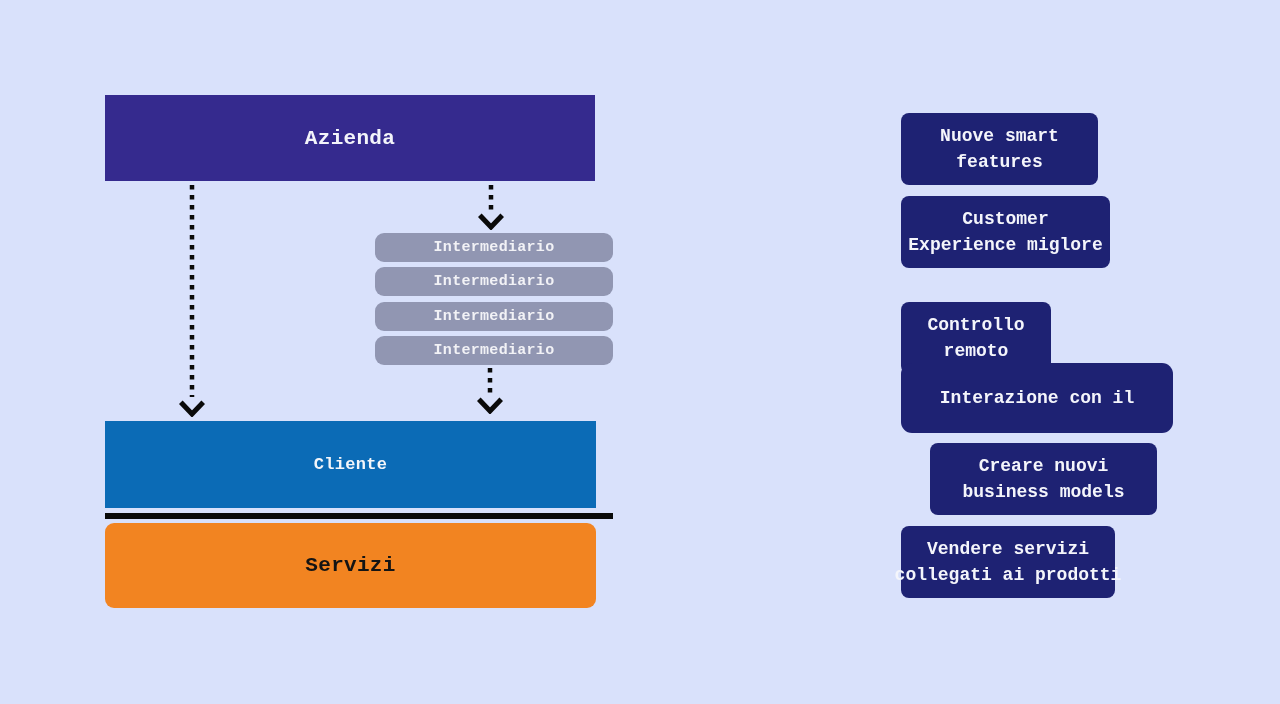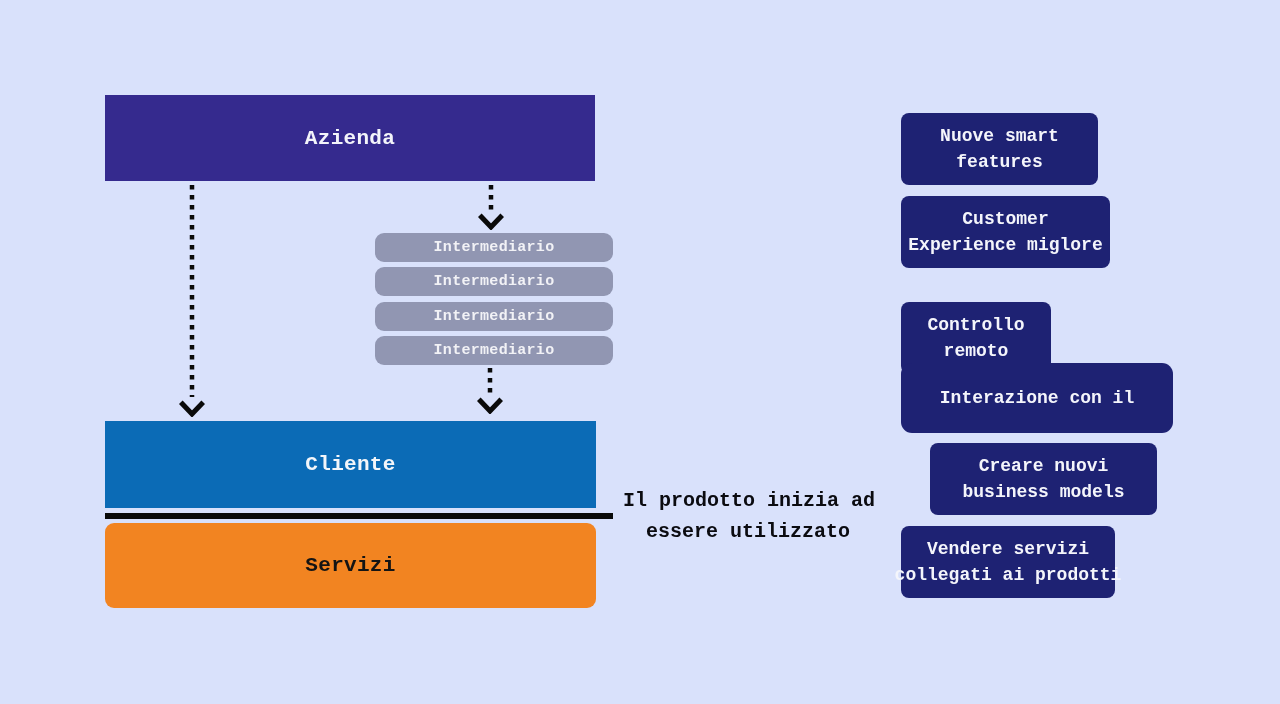--- a/index.html
+++ b/index.html
@@ -41,21 +41,21 @@
     border-radius: 9px;
   }
   .intermediario.i0 { top: 233px; }
   .intermediario.i1 { top: 267px; }
   .intermediario.i2 { top: 302px; }
   .intermediario.i3 { top: 336px; }
   .cliente {
     left: 105px; top: 421px; width: 491px; height: 87px;
     background: #0b6bb6;
     color: #f3f6fa;
-    font-size: 21px;
+    font-size: 17px;
   }
   .divider {
     left: 105px; top: 513px; width: 508px; height: 6px;
     background: #0a0a0a;
   }
   .servizi {
     left: 105px; top: 523px; width: 491px; height: 85px;
     background: #f28421;
     color: #141414;
     font-size: 21px;
@@ -141,24 +141,20 @@
   <div class="abs flow-box cliente">
     <span>Cliente</span>
   </div>
 
   <div class="abs divider"></div>
 
   <div class="abs flow-box servizi">
     <span>Servizi</span>
   </div>
 
-  <div class="abs caption">
-    <span>Il prodotto inizia ad</span>
-    <span>essere utilizzato</span>
-  </div>
 
   <div class="abs benefit b0">
     <span>Nuove smart</span>
     <span>features</span>
   </div>
   <div class="abs benefit b1">
     <span>Customer</span>
     <span>Experience miglore</span>
   </div>
   <div class="abs benefit b2">

